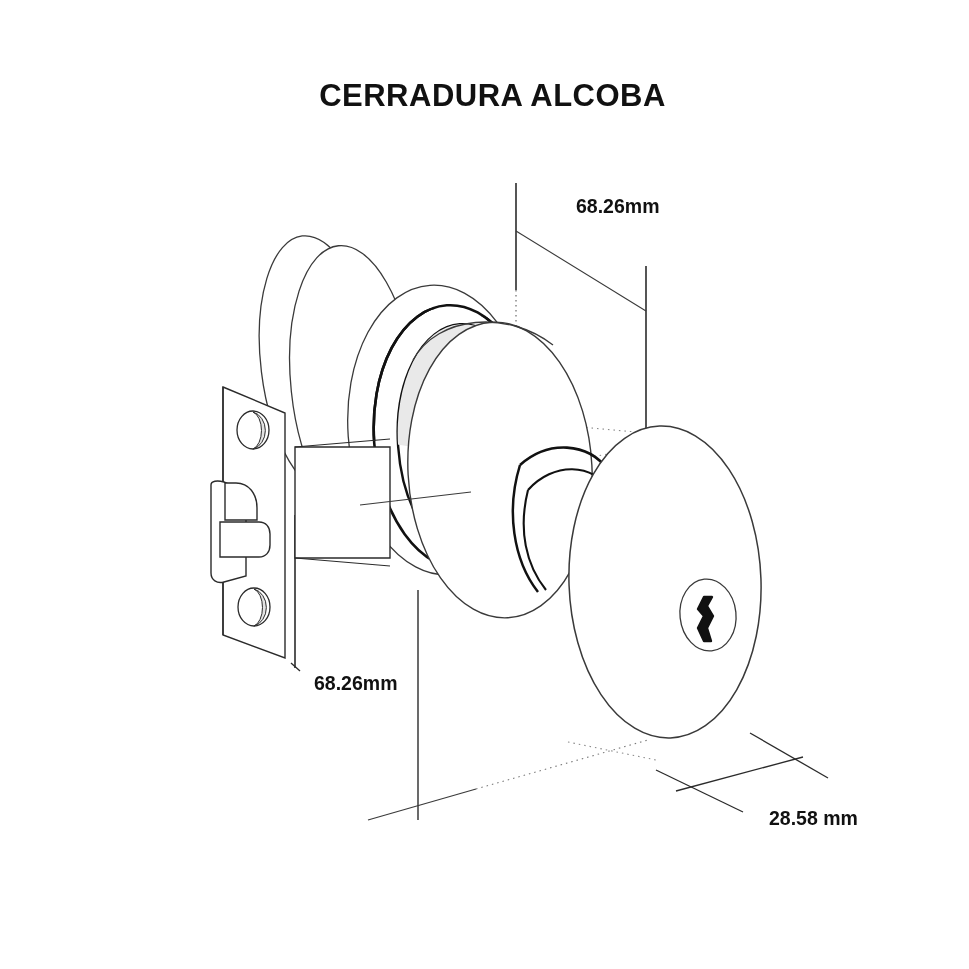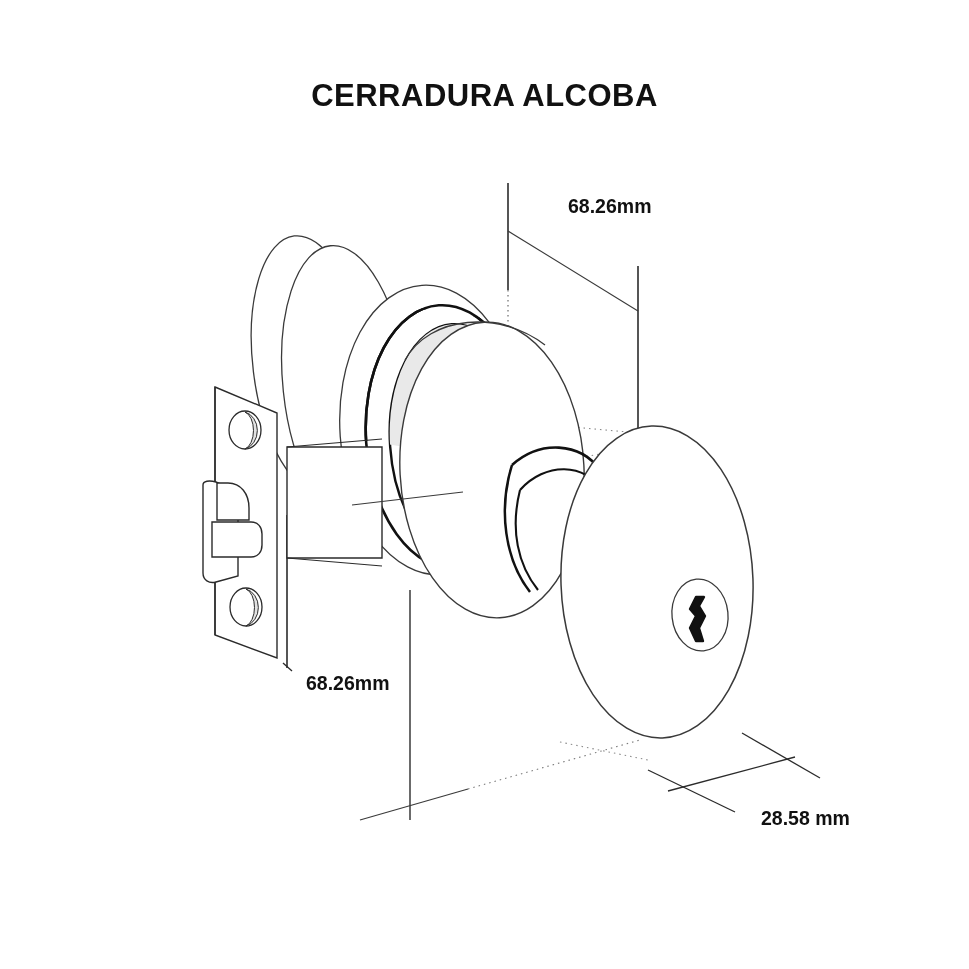--- a/index.html
+++ b/index.html
@@ -13,20 +13,21 @@
     height: 969px;
     overflow: hidden;
     font-family: "Liberation Sans", sans-serif;
     position: relative;
   }
   #sheet {
     position: relative;
     width: 936px;
     height: 969px;
     background: #ffffff;
+    margin-left: 8px;
   }
   #drawing-title {
     position: absolute;
     left: 0;
     top: 78px;
     width: 969px;
     text-align: center;
     font-family: "Liberation Sans", sans-serif;
     font-size: 31px;
     font-weight: bold;

